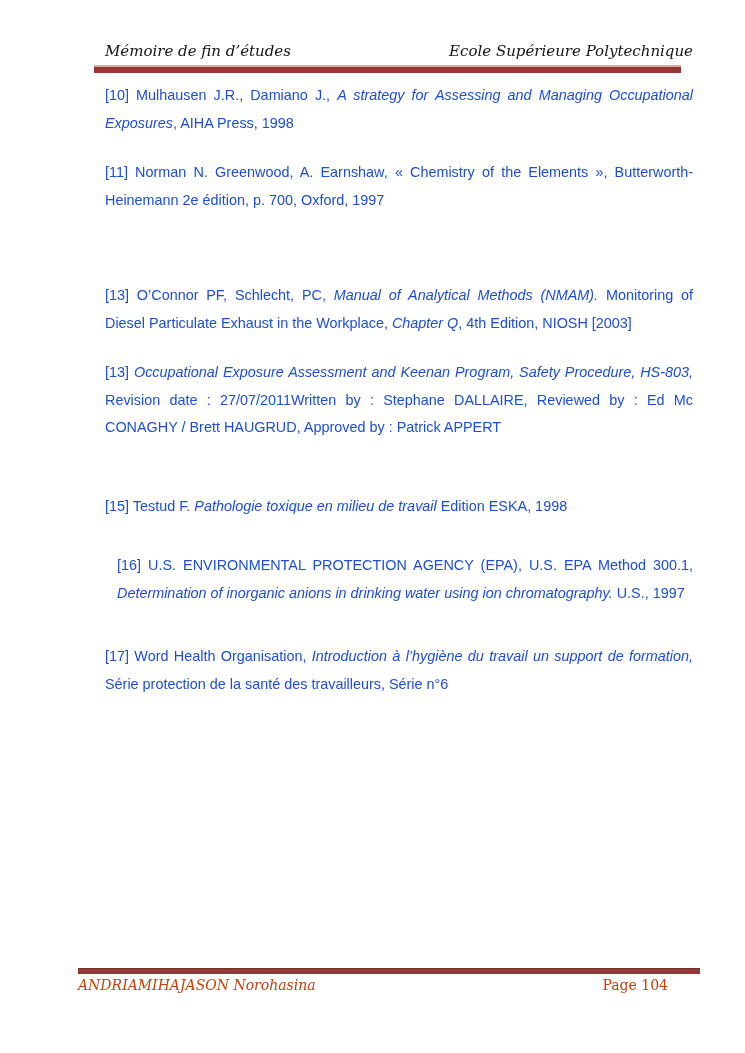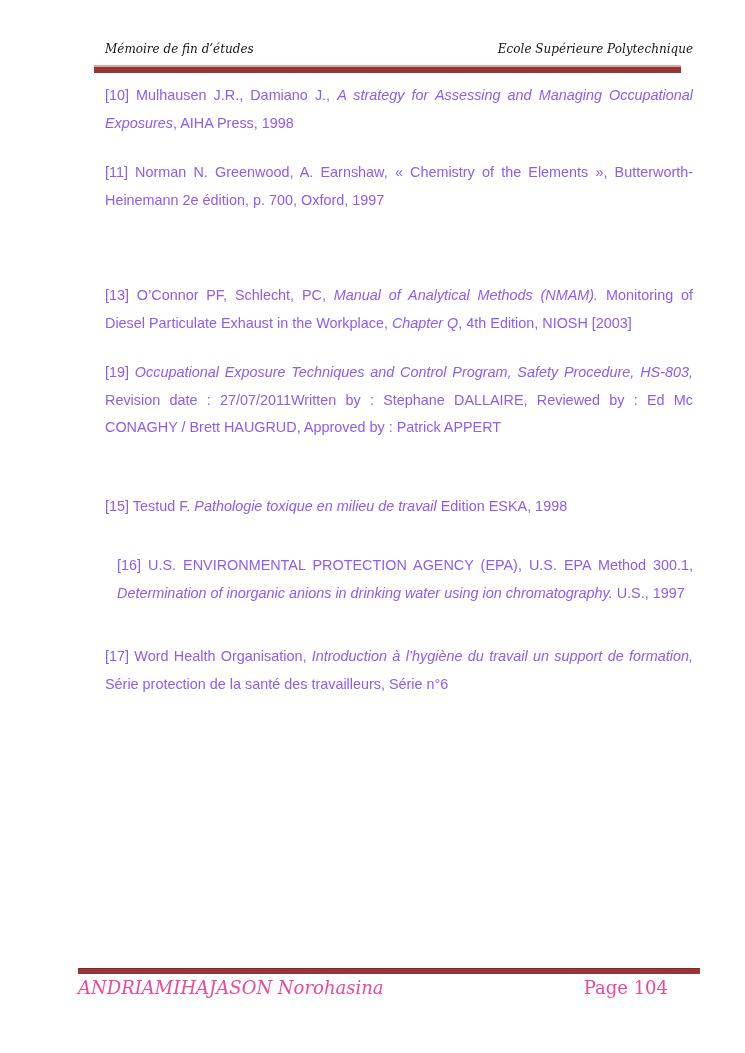--- a/index.html
+++ b/index.html
@@ -9,31 +9,31 @@
     background:#ffffff;
     overflow:hidden;
     font-family:"Liberation Sans", sans-serif;
   }
 
   
   .header-row {
     position:absolute; left:105px; top:42px; width:588px;
     display:flex; justify-content:space-between; align-items:baseline;
     font-family:"DejaVu Serif", serif; font-style:italic;
-    font-size:12px; color:#141414; white-space:nowrap;
+    font-size:15px; color:#141414; white-space:nowrap;
   }
   .header-rule {
     position:absolute; left:94px; top:65px; width:587px; height:6px;
     background:#943735; border-top:2px solid #d9a6a2;
   }
 
   
   .references {
     position:absolute; left:105px; top:82px; width:588px;
-    font-size:14.4px; line-height:27.5px; color:#8b5cf6;
+    font-size:14.4px; line-height:27.5px; color:#1d4ed8;
     text-align:justify;
   }
   .reference { margin:0; }
   .references > p:nth-child(1) { margin-bottom:22px; }
   .references > p:nth-child(2) { margin-bottom:68px; }
   .references > p:nth-child(3) { margin-bottom:22px; }
   .references > p:nth-child(4) { margin-bottom:51px; }
   .references > p:nth-child(5) { margin-bottom:32px; }
   .references > p:nth-child(6) { margin-bottom:36px;margin-left:12px; }
   .references > p:nth-child(7) { margin-bottom:20px; }
@@ -41,42 +41,42 @@
   .it { font-style:italic; }
 
   
   .footer-rule {
     position:absolute; left:78px; top:968px; width:622px; height:5px;
     background:#943735; border-top:1px solid #7a2c2a;
   }
   .footer-row {
     position:absolute; left:78px; top:977px; width:590px;
     display:flex; justify-content:space-between; align-items:center;
-    font-family:"DejaVu Serif", serif; font-size:18px; color:#ec4899;
+    font-family:"DejaVu Serif", serif; font-size:14px; color:#c2410c;
     white-space:nowrap;
   }
   .footer-author { font-style:italic; }
   .footer-page { font-style:normal; }
 </style>
 </head>
 <body>
 
 <div id="page">
 
   <div class="header-row">
     <span>Mémoire de fin d’études</span>
     <span>Ecole Supérieure Polytechnique</span>
   </div>
   <div class="header-rule"></div>
 
   <div class="references">
       <p class="reference"><span>[10] Mulhausen J.R., Damiano J., </span><span class="it">A strategy for Assessing and Managing Occupational Exposures</span><span>, AIHA Press, 1998</span></p>
       <p class="reference"><span>[11] Norman N. Greenwood, A. Earnshaw, « Chemistry of the Elements », Butterworth-Heinemann 2e édition, p. 700, Oxford, 1997</span></p>
       <p class="reference"><span>[13] O’Connor PF, Schlecht, PC, </span><span class="it">Manual of Analytical Methods (NMAM).</span><span> Monitoring of Diesel Particulate Exhaust in the Workplace, </span><span class="it">Chapter Q</span><span>, 4th Edition, NIOSH [2003]</span></p>
-      <p class="reference"><span>[19] </span><span class="it">Occupational Exposure Techniques and Control Program, Safety Procedure, HS-803,</span><span> Revision date : 27/07/2011Written by : Stephane DALLAIRE, Reviewed by : Ed Mc CONAGHY / Brett HAUGRUD, Approved by : Patrick APPERT</span></p>
+      <p class="reference"><span>[13] </span><span class="it">Occupational Exposure Assessment and Keenan Program, Safety Procedure, HS-803,</span><span> Revision date : 27/07/2011Written by : Stephane DALLAIRE, Reviewed by : Ed Mc CONAGHY / Brett HAUGRUD, Approved by : Patrick APPERT</span></p>
       <p class="reference"><span>[15] Testud F. </span><span class="it">Pathologie toxique en milieu de travail</span><span> Edition ESKA, 1998</span></p>
       <p class="reference"><span>[16] U.S. ENVIRONMENTAL PROTECTION AGENCY (EPA), U.S. EPA Method 300.1, </span><span class="it">Determination of inorganic anions in drinking water using ion chromatography.</span><span> U.S., 1997</span></p>
       <p class="reference"><span>[17] Word Health Organisation, </span><span class="it">Introduction à l’hygiène du travail un support de formation,</span><span> Série protection de la santé des travailleurs, Série n°6</span></p>
     </div>
 
   <div class="footer-rule"></div>
   <div class="footer-row">
     <span class="footer-author">ANDRIAMIHAJASON Norohasina</span>
     <span class="footer-page">Page 104</span>
   </div>

